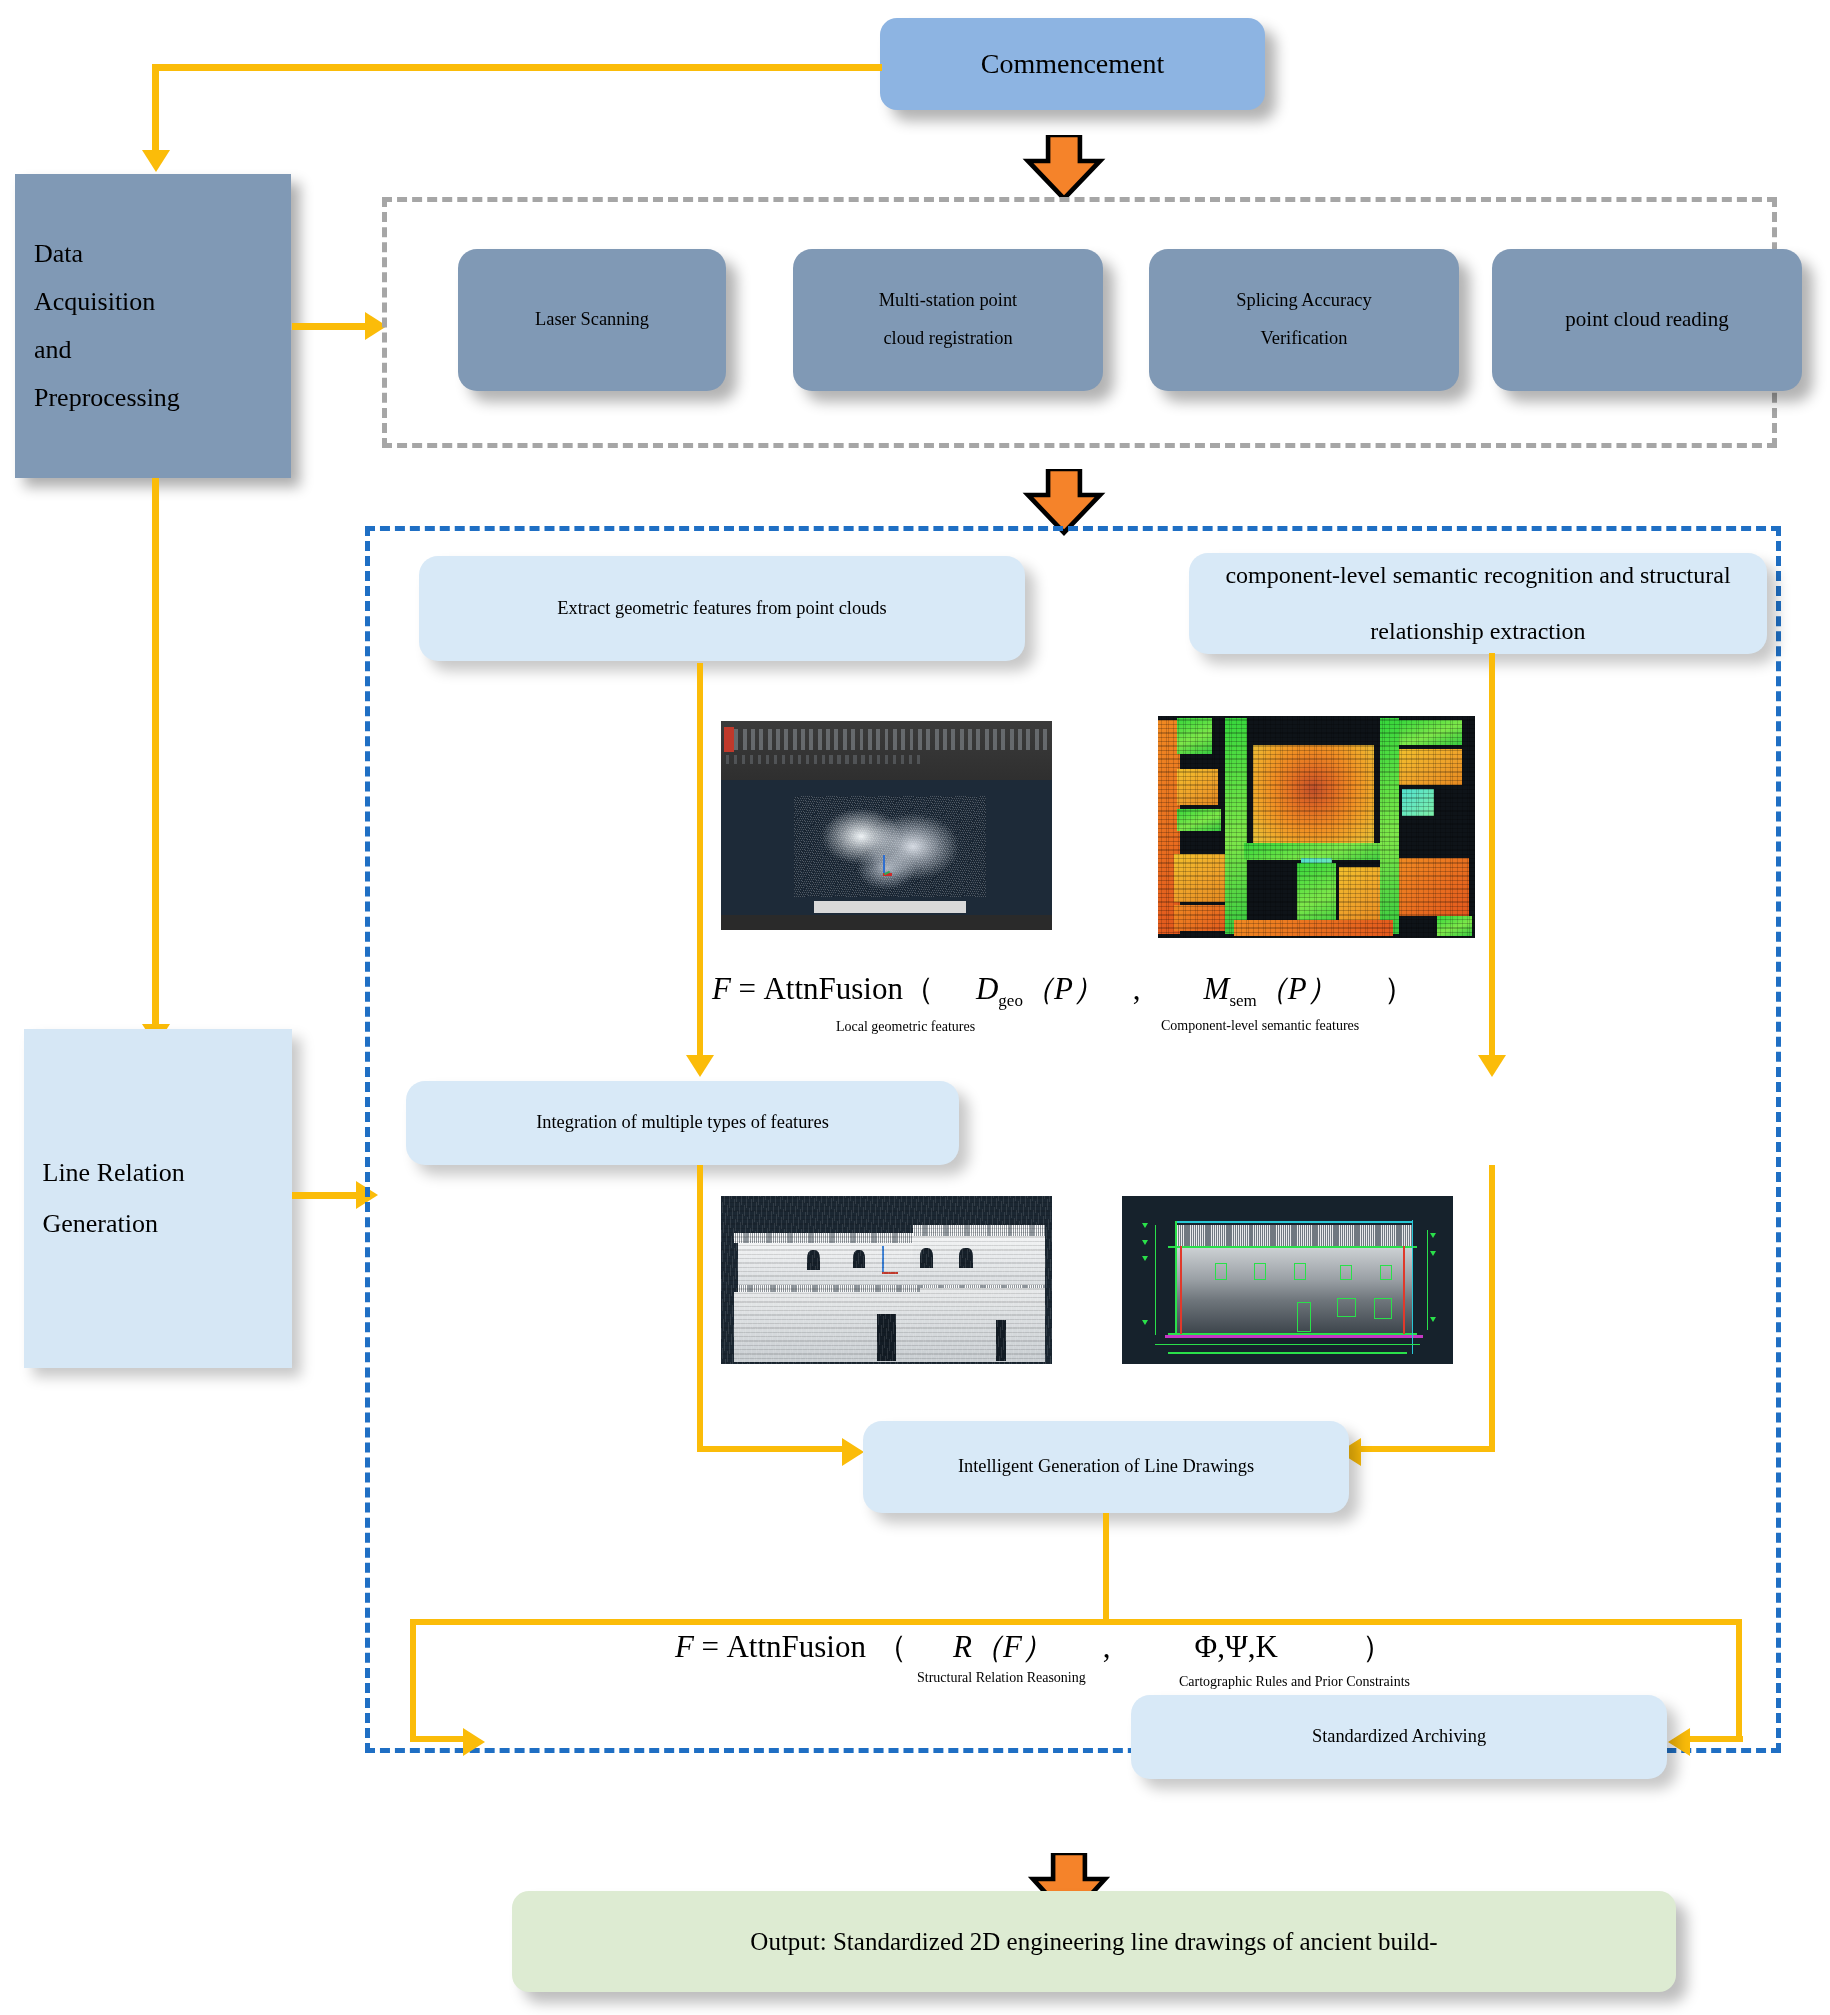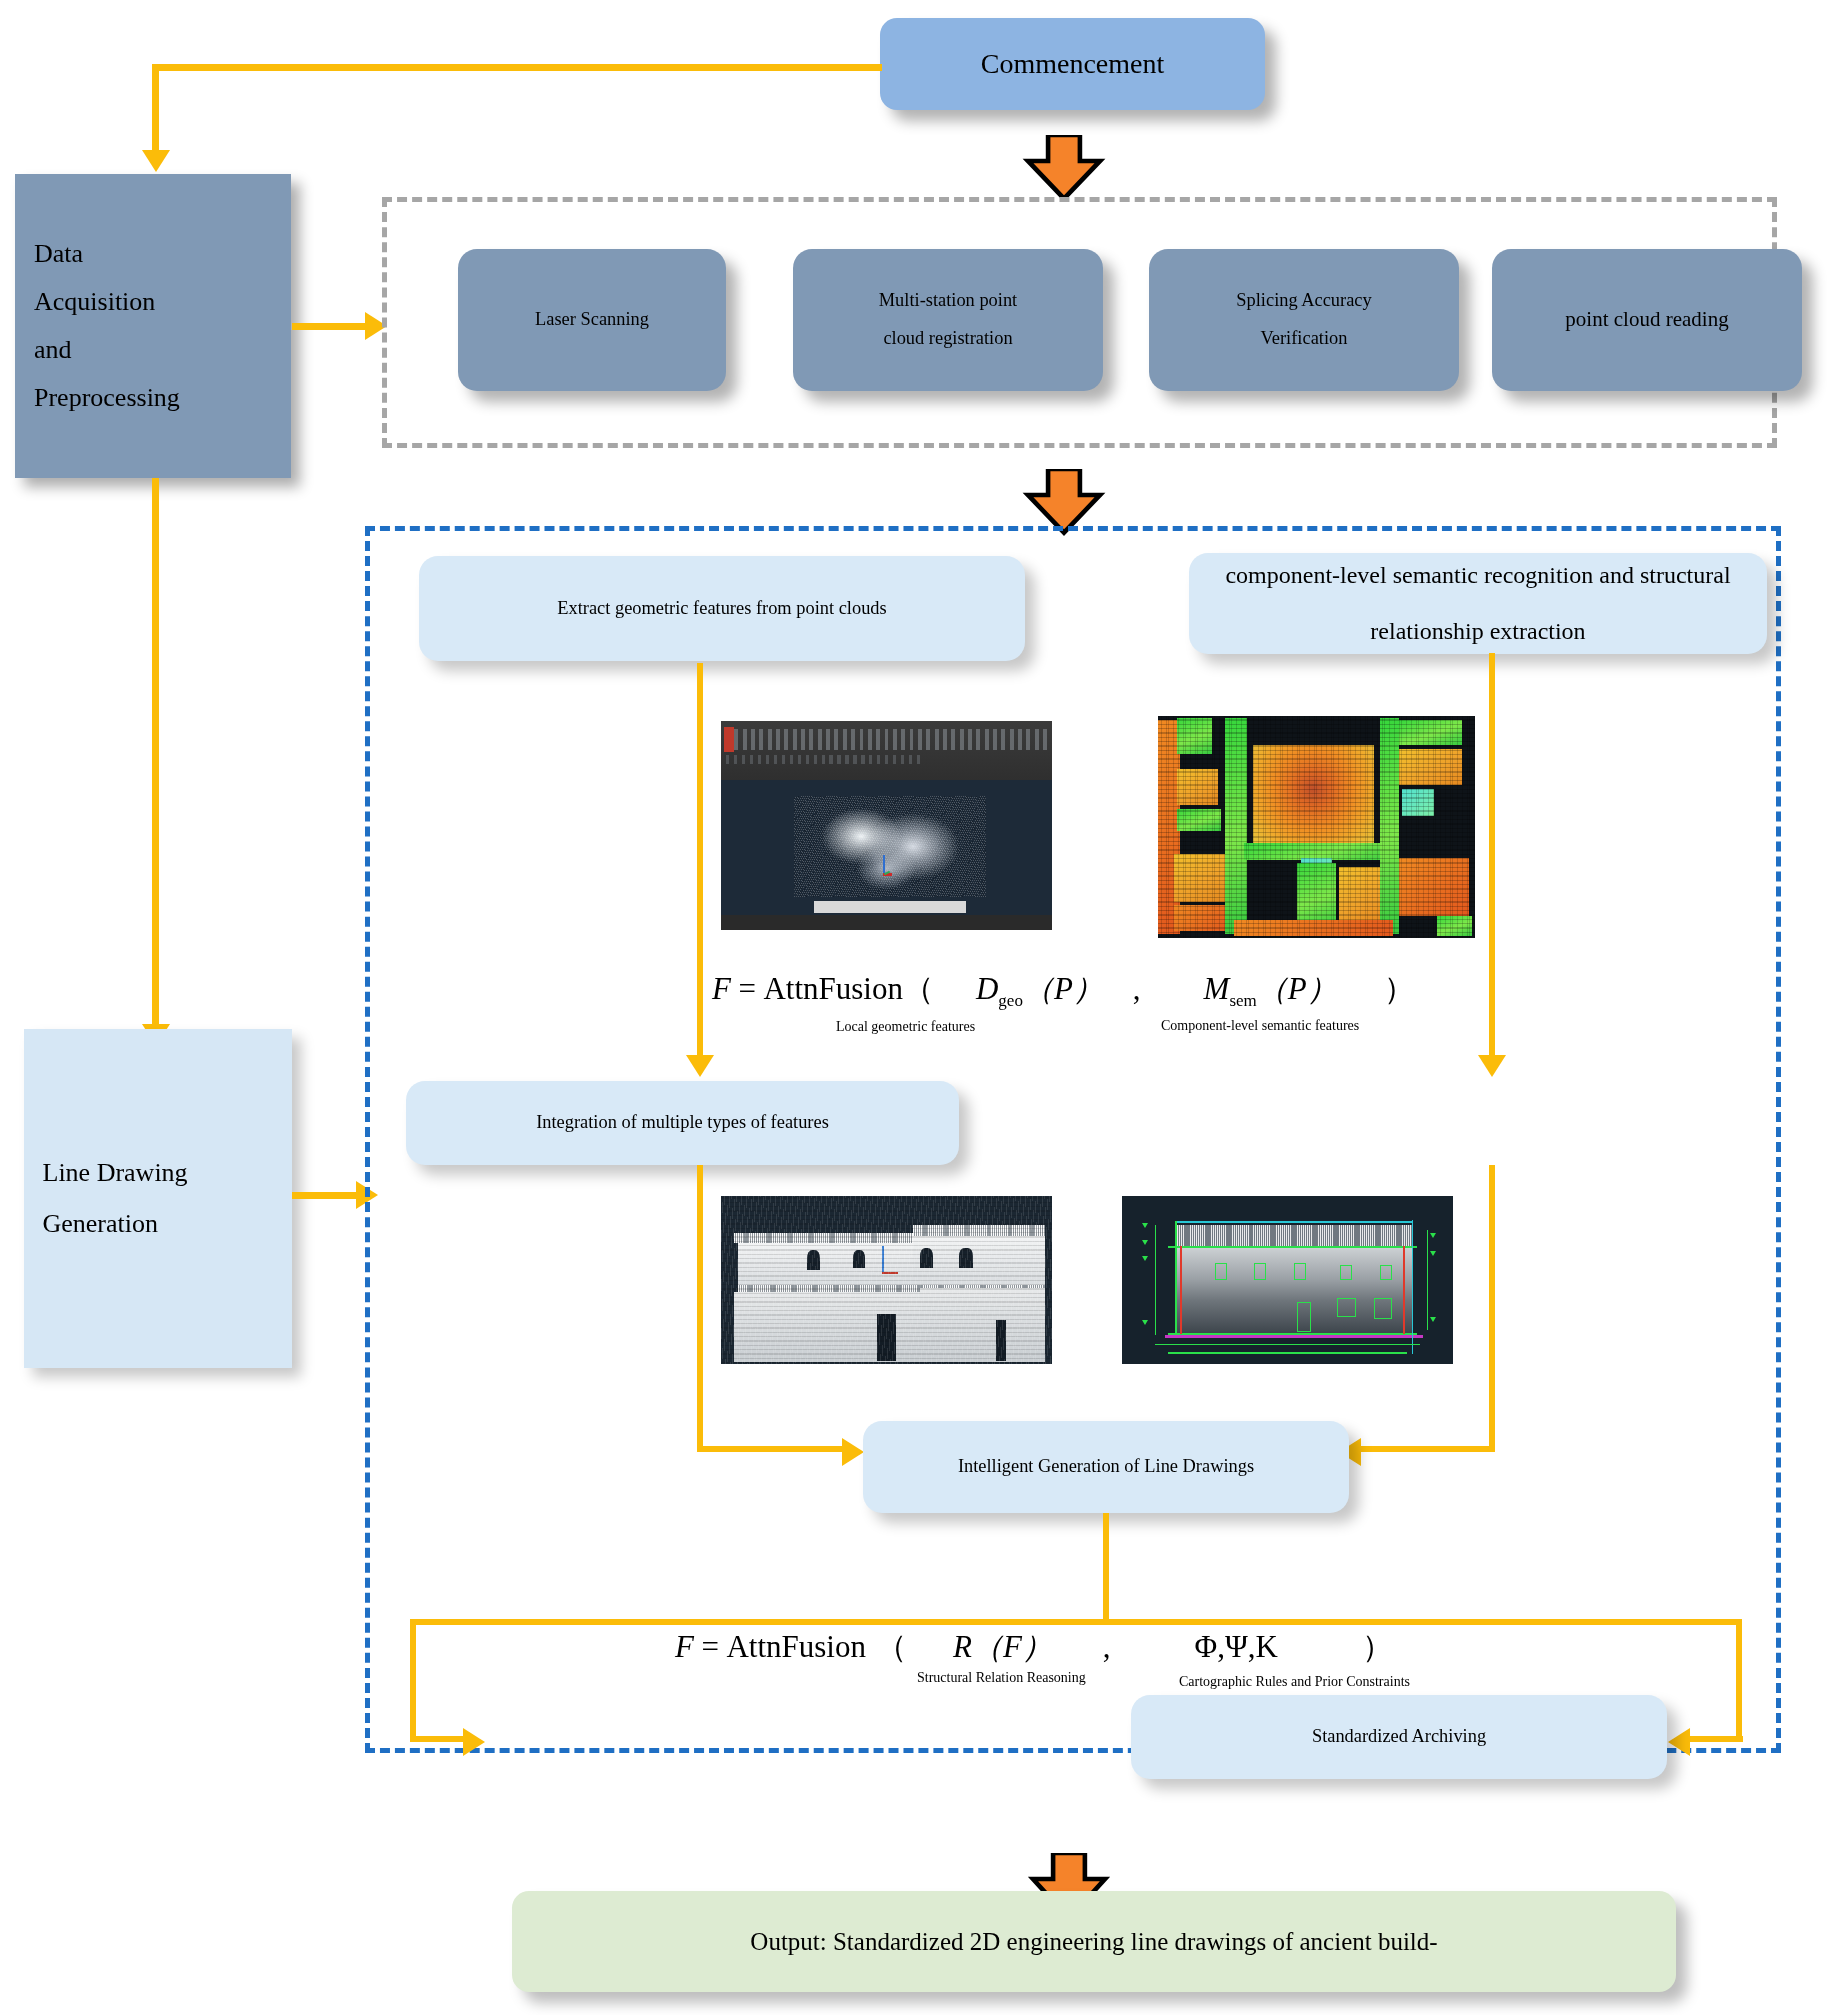--- a/index.html
+++ b/index.html
@@ -162,21 +162,21 @@
   <div class="oarrow" style="left:1022px;top:469px;width:84px;height:67px;">
     <svg width="84" height="67" viewBox="0 0 200 160">
       <polygon points="62,0 138,0 138,62 186,62 100,152 14,62 62,62" fill="#F5832A" stroke="#000000" stroke-width="11"></polygon>
     </svg>
   </div>
 
   <div class="yline" style="left:152px;top:478px;width:6.7px;height:550px;"></div>
   <div class="ytri-down" style="left:142px;top:1024px;"></div>
 
   <div class="box lightblue-sq left-align" style="left:23.5px;top:1029px;width:268px;height:339px;">
-    <span class="txt" style="font-size:26px;line-height:1.95;white-space:pre-line;"><span>Line Drawing
+    <span class="txt" style="font-size:26px;line-height:1.95;white-space:pre-line;"><span>Line Relation
 Generation</span></span>
   </div>
 
   <div class="yline" style="left:292px;top:1192px;width:71px;height:6.7px;"></div>
   <div class="ytri-right" style="left:356px;top:1181px;"></div>
 
   <div class="dashed-blue" style="left:365px;top:526px;width:1416px;height:1227px;"></div>
 
   <div class="box lightblue" style="left:419px;top:556px;width:606px;height:105px;">
     <span class="txt" style="font-size:18.4px;">Extract geometric features from point clouds</span>

